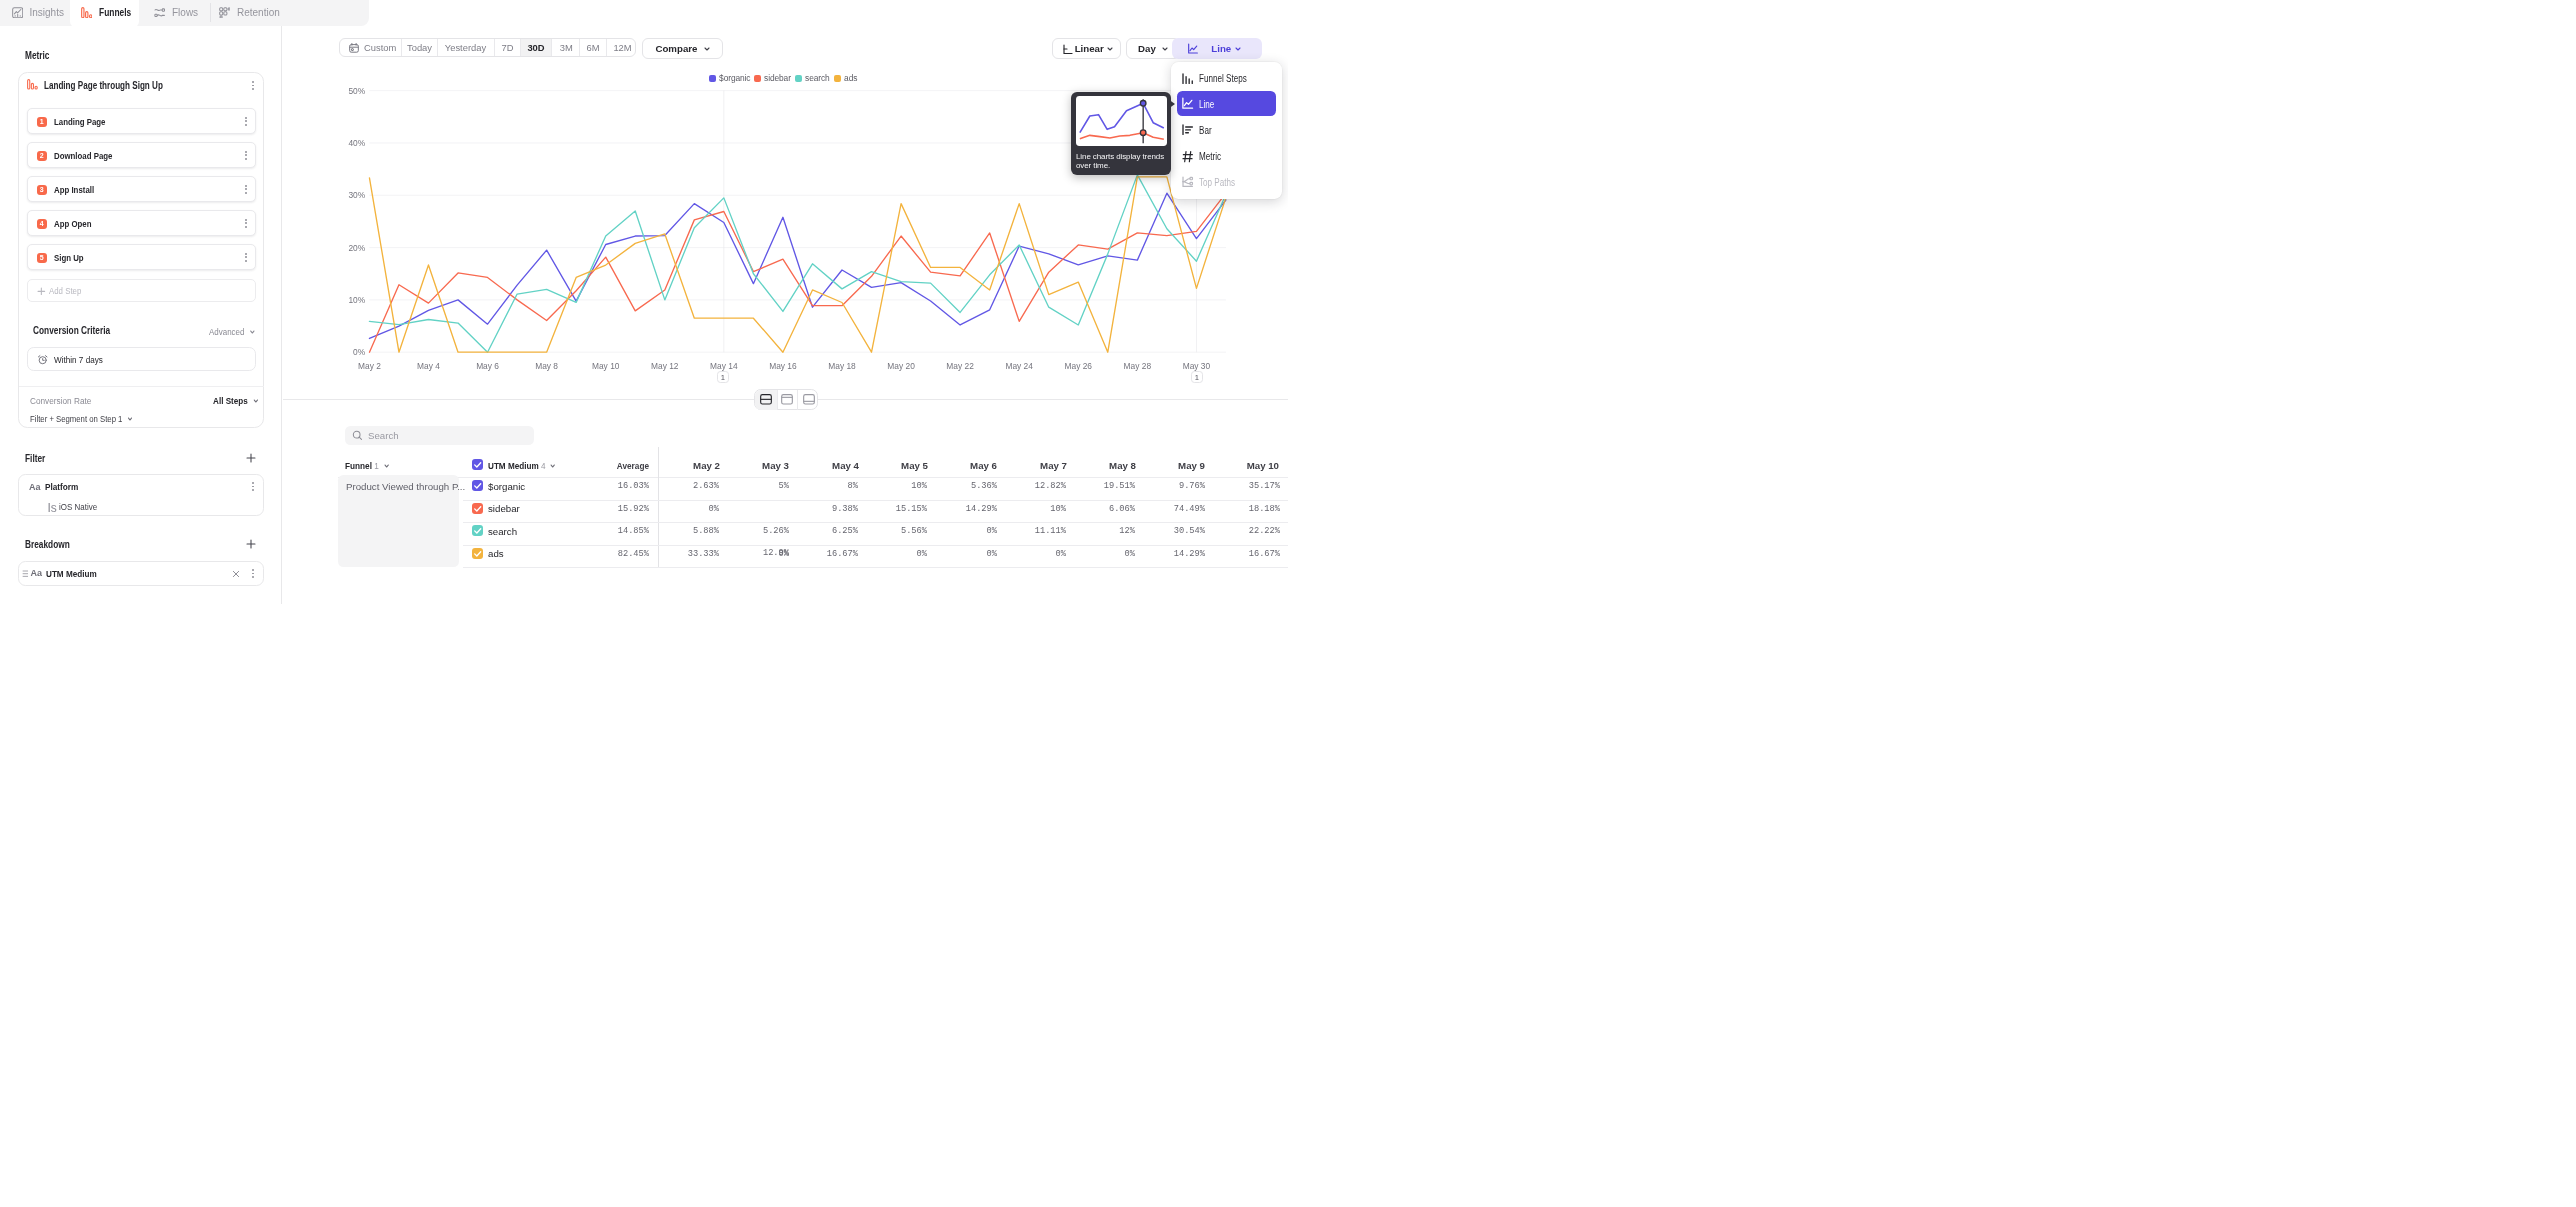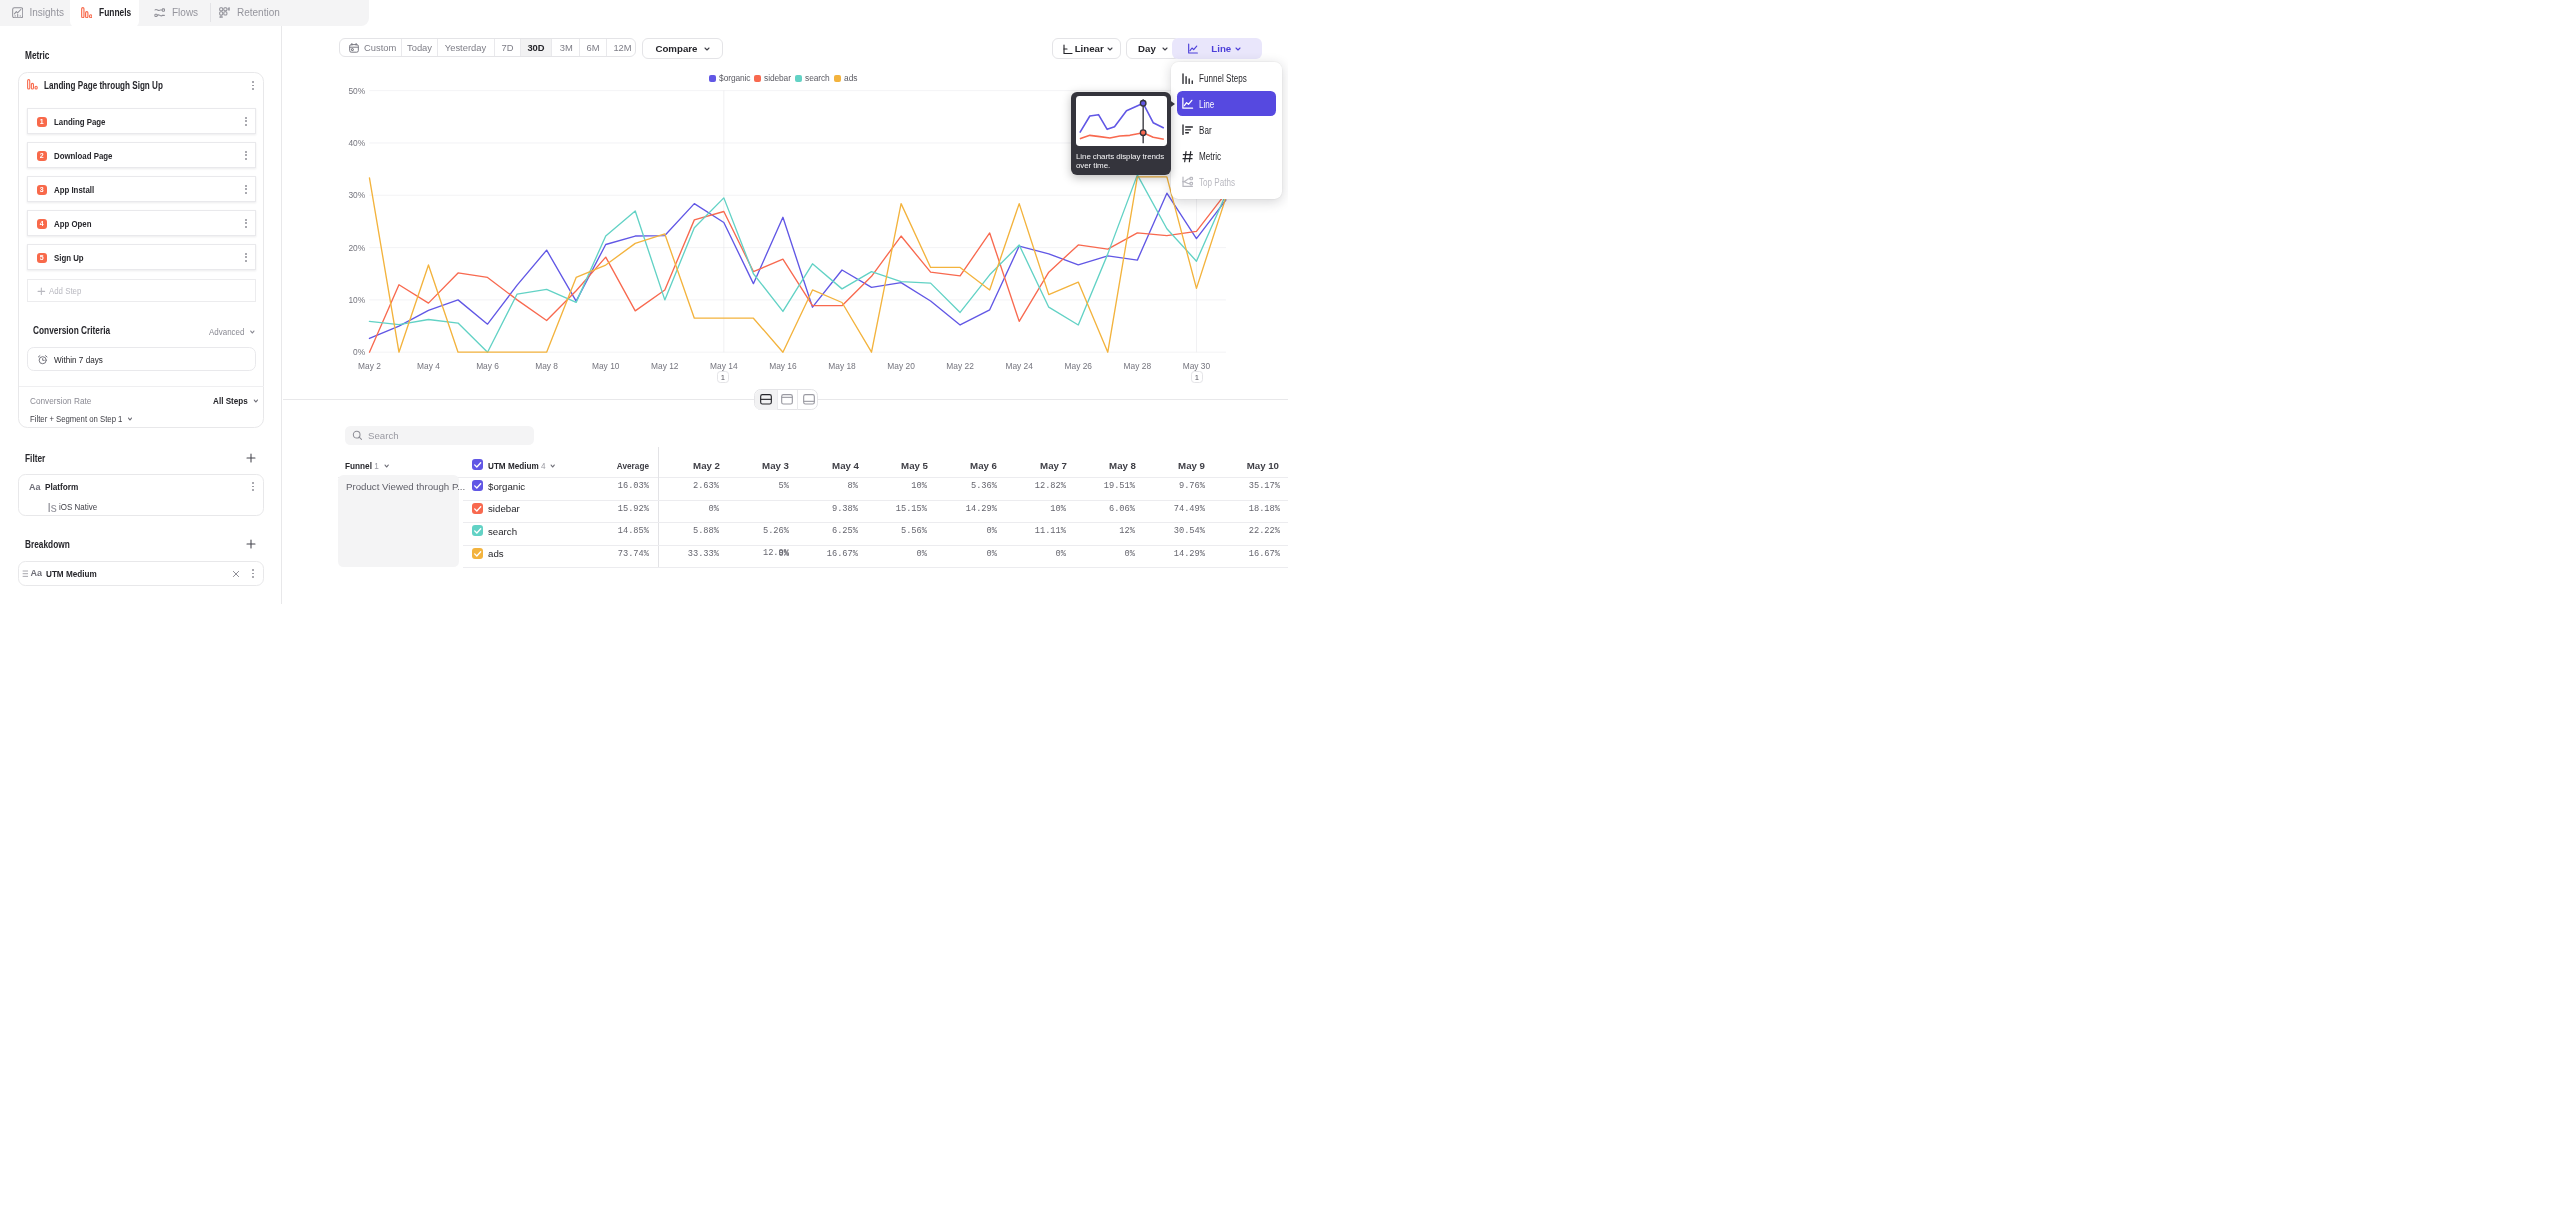--- a/index.html
+++ b/index.html
@@ -16,21 +16,21 @@
 .tabstrip{position:absolute;left:0;top:0;width:369px;height:25.5px;background:#f4f4f5;border-radius:0 0 8px 0;}
 .tabwhite{position:absolute;left:70px;top:0;width:69px;height:27.5px;background:#fff;border-radius:0 0 6.7px 6.7px;}
 .tabsep{position:absolute;left:210px;top:3.4px;width:0.7px;height:19px;background:#e3e3e6;}
 .tablbl{position:absolute;top:0;height:25.5px;line-height:25.5px;font-size:10px;color:#95959d;}
 .tablbl.dark{color:#26262b;font-weight:700;}
 .tabicon{position:absolute;top:7px;}
 
 .sidebar{position:absolute;left:0;top:25.5px;width:282px;height:578px;background:#fff;border-right:0.7px solid #e8e8ea;}
 .sechead{position:absolute;font-size:10.4px;font-weight:700;color:#26262b;transform:scaleX(0.8);transform-origin:0 50%;}
 .card{position:absolute;background:#fff;border:0.7px solid #e8e8ea;border-radius:9.4px;}
-.stepcard{position:absolute;left:27px;width:229px;height:25.5px;background:#fff;border:0.7px solid #e9e9ec;border-radius:0;box-shadow:0 1px 2px rgba(40,40,50,0.09);}
+.stepcard{position:absolute;left:27px;width:229px;height:25.5px;background:#fff;border:0.7px solid #e9e9ec;border-radius:5px;box-shadow:0 1px 2px rgba(40,40,50,0.09);}
 .badge{position:absolute;left:8.7px;top:7.7px;width:10px;height:10px;background:#f8694a;border-radius:3px;color:#fff;font-size:7px;font-weight:700;text-align:center;line-height:10px;}
 .steplbl{position:absolute;left:25.5px;top:0;line-height:25px;font-size:9.7px;font-weight:700;color:#26262b;transform:scaleX(0.81);transform-origin:0 50%;}
 .kebab{position:absolute;width:2px;height:9.4px;}
 .kebab i{position:absolute;left:0;width:1.9px;height:1.9px;border-radius:50%;background:#8f8f97;}
 .kebab i:nth-child(1){top:0;}.kebab i:nth-child(2){top:3.5px;}.kebab i:nth-child(3){top:7px;}
 .graytxt{color:#8a8a93;}
 .chev{display:inline-block;width:6px;height:6px;margin-left:3.4px;}
 
 .seg{position:absolute;left:339px;top:38px;width:297px;height:19px;border:0.7px solid #e4e4e7;border-radius:6px;background:#fff;}
 .segitem{position:absolute;top:0;height:17.4px;line-height:17.4px;text-align:center;font-size:9.4px;color:#7e7e87;border-right:0.7px solid #e9e9ec;}
@@ -382,21 +382,21 @@
 <div class="vals" style="left:1075px;top:526px;width:60px;">12%</div>
 <div class="vals" style="left:1145px;top:526px;width:60px;">30.54%</div>
 <div class="vals" style="left:1220px;top:526px;width:60px;">22.22%</div>
 <div class="hsep" style="left:463px;top:522px;width:825px;"></div>
 <div class="cbx" style="left:472px;top:548px;background:#f3b33d;">
     <svg width="11.4" height="11.4" viewBox="0 0 17 17" fill="none" stroke="#fff" stroke-width="2" stroke-linecap="round" stroke-linejoin="round">
       <path d="M4 8.8 L7.2 12 L13 5.5"></path>
     </svg>
   </div>
 <div class="rowlbl" style="left:488px;top:548px;">ads</div>
-<div class="vals" style="left:582px;top:549px;width:67px;">73.74%</div>
+<div class="vals" style="left:582px;top:549px;width:67px;">82.45%</div>
 <div class="vals" style="left:659px;top:549px;width:60px;">33.33%</div>
 <div class="vals" style="left:729px;top:549px;width:60px;">0%</div>
 <div class="vals" style="left:798px;top:549px;width:60px;">16.67%</div>
 <div class="vals" style="left:867px;top:549px;width:60px;">0%</div>
 <div class="vals" style="left:937px;top:549px;width:60px;">0%</div>
 <div class="vals" style="left:1006px;top:549px;width:60px;">0%</div>
 <div class="vals" style="left:1075px;top:549px;width:60px;">0%</div>
 <div class="vals" style="left:1145px;top:549px;width:60px;">14.29%</div>
 <div class="vals" style="left:1220px;top:549px;width:60px;">16.67%</div>
 <div class="hsep" style="left:463px;top:545px;width:825px;"></div>

